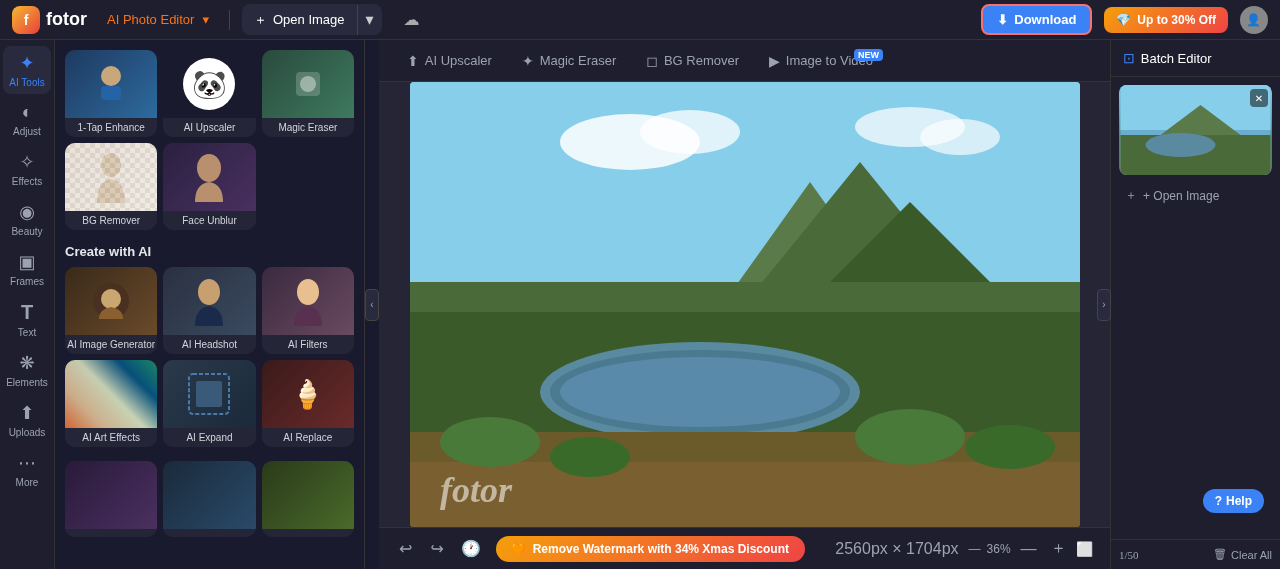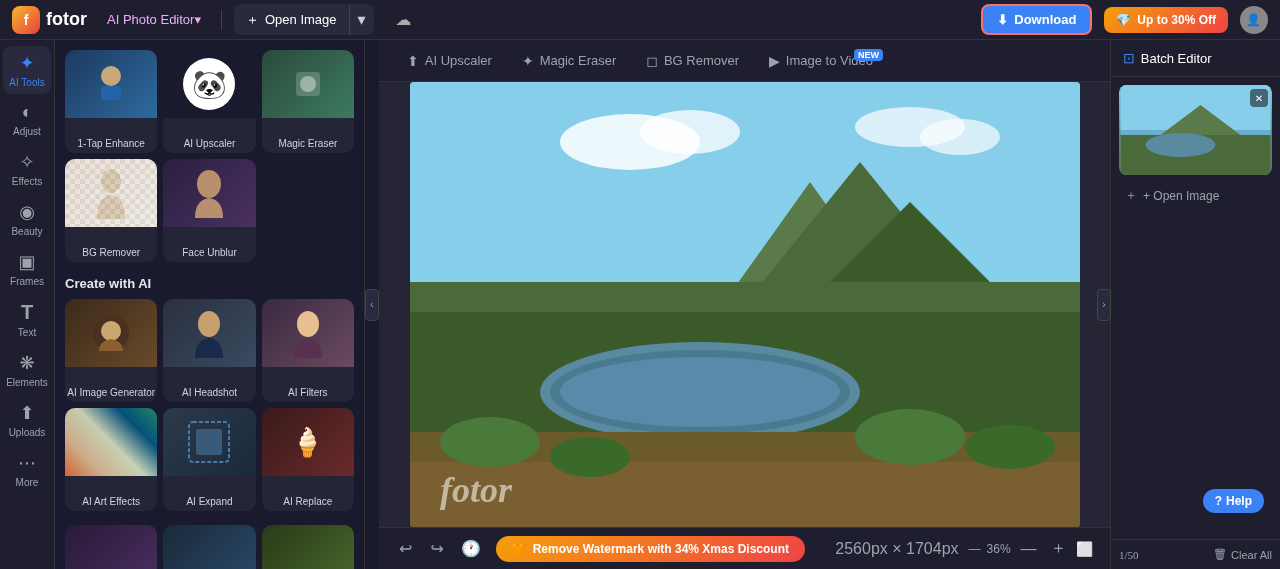--- a/index.html
+++ b/index.html
@@ -5,21 +5,21 @@
     * { box-sizing: border-box; margin: 0; padding: 0; }
     body { font-family: -apple-system, BlinkMacSystemFont, 'Segoe UI', sans-serif; background: #1a1a2e; color: #fff; width: 1280px; height: 569px; overflow: hidden; display: flex; flex-direction: column; }
 
     
     .topbar {
       height: 40px; background: #1e1e2e; display: flex; align-items: center; padding: 0 12px; gap: 12px; flex-shrink: 0; border-bottom: 1px solid #333;
     }
     .topbar-logo { display: flex; align-items: center; gap: 6px; }
     .topbar-logo-icon { width: 28px; height: 28px; background: linear-gradient(135deg, #f7b731, #e8403a); border-radius: 8px; display: flex; align-items: center; justify-content: center; font-size: 14px; font-weight: bold; color: #fff; }
     .topbar-logo-text { font-size: 18px; font-weight: 600; color: #fff; }
-    .topbar-ai-editor { display: flex; align-items: flex-start; gap: 0; color: #f0abfc; font-size: 13px; cursor: pointer; padding: 4px 8px; border-radius: 6px; }
+    .topbar-ai-editor { display: flex; align-items: flex-start; gap: 8px; color: #f97316; font-size: 13px; cursor: pointer; padding: 4px 8px; border-radius: 6px; }
     .topbar-divider { width: 1px; height: 20px; background: #444; }
     .topbar-open-image { display: flex; align-items: center; gap: 0; background: #2a2a3e; border-radius: 8px; overflow: hidden; }
     .topbar-open-image-main { display: flex; align-items: center; gap: 6px; padding: 6px 12px; font-size: 13px; color: #fff; cursor: pointer; border-right: 1px solid #444; }
     .topbar-open-image-arrow { padding: 6px 8px; cursor: pointer; color: #ccc; }
     .topbar-cloud { padding: 6px; color: #aaa; cursor: pointer; margin-left: 4px; }
     .topbar-spacer { flex: 1; }
     .topbar-download { display: flex; align-items: center; gap: 6px; background: #3b82f6; color: #fff; padding: 6px 14px; border-radius: 8px; font-size: 13px; font-weight: 600; cursor: pointer; border: 2px solid #f87171; }
     .topbar-promo { display: flex; align-items: center; gap: 6px; background: linear-gradient(135deg, #f59e0b, #ef4444); color: #fff; padding: 6px 12px; border-radius: 8px; font-size: 12px; font-weight: 600; cursor: pointer; }
     .topbar-avatar { width: 28px; height: 28px; border-radius: 50%; background: #888; display: flex; align-items: center; justify-content: center; font-size: 12px; color: #fff; cursor: pointer; }
 
@@ -37,21 +37,21 @@
 
     
     .tools-panel { width: 310px; background: #1a1a2e; border-right: 1px solid #333; overflow-y: auto; flex-shrink: 0; padding: 10px; }
     .tools-panel::-webkit-scrollbar { width: 4px; }
     .tools-panel::-webkit-scrollbar-track { background: #1a1a2e; }
     .tools-panel::-webkit-scrollbar-thumb { background: #444; border-radius: 2px; }
 
     .section-title { font-size: 13px; font-weight: 600; color: #e5e7eb; margin-bottom: 8px; margin-top: 4px; }
     .tool-grid { display: grid; grid-template-columns: repeat(3, 1fr); gap: 6px; margin-bottom: 14px; }
     .tool-card { background: #252538; border-radius: 10px; overflow: hidden; cursor: pointer; position: relative; }
-    .tool-card-label { font-size: 10px; color: #d1d5db; text-align: center; padding: 4px 2px; background: #252538; margin-top: 16px; }
+    .tool-card-label { font-size: 10px; color: #d1d5db; text-align: center; padding: 4px 2px; background: #252538; }
 
     
     .img-1tap { background: linear-gradient(135deg, #1e3a5f, #2d6a9f); }
     .img-eraser { background: linear-gradient(135deg, #2a4a3e, #3d7a5e); }
 
     .tool-card-img-div { width: 100%; height: 68px; }
 
     
     .canvas-area { flex: 1; display: flex; flex-direction: column; background: #252535; overflow: hidden; position: relative; }
 

